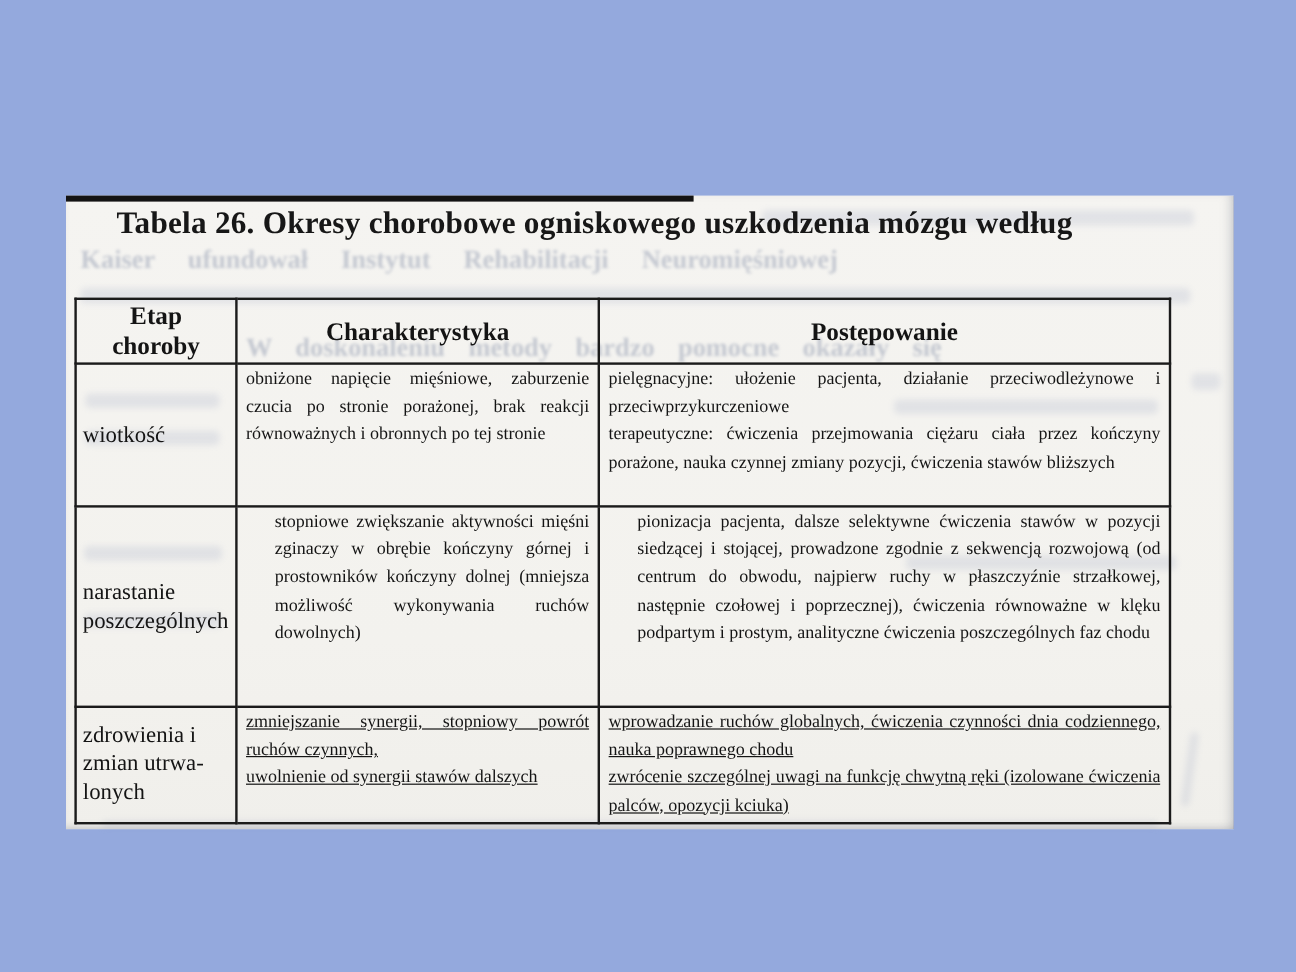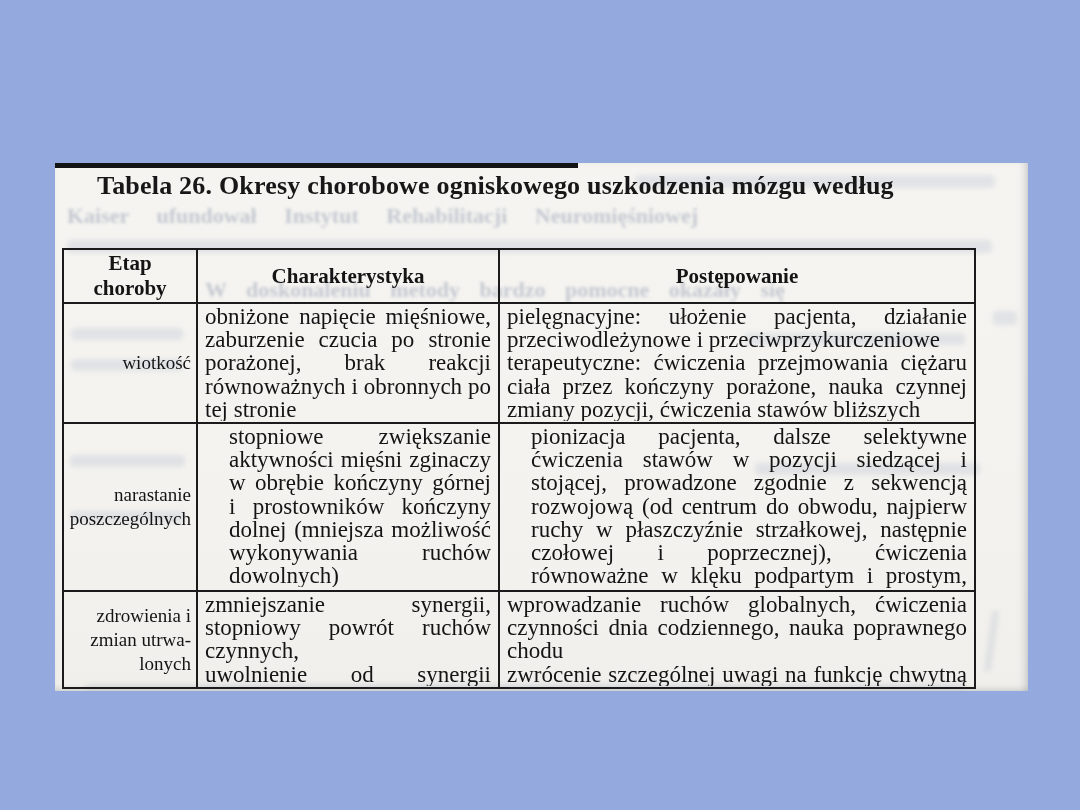--- a/index.html
+++ b/index.html
@@ -78,35 +78,35 @@
     text-align: center;
     vertical-align: middle;
     white-space: pre-line;
     height: 52px;
     padding: 0 4px;
     border-bottom-width: 3px;
   }
   td.stage {
     font-size: 19px;
     line-height: 24px;
-    text-align: right;
+    text-align: left;
     vertical-align: middle;
     padding: 0 5px;
   }
   td.body { padding: 1px 7px; vertical-align: top; }
   .cell-clip {
-    font-size: 23px;
+    font-size: 15px;
     line-height: 23.2px;
     text-align: justify;
     white-space: pre-line;
     overflow: hidden;
   }
   tr.r1 { height: 119px; } tr.r1 .cell-clip { max-height: 116px; }
   tr.r2 { height: 167px; } tr.r2 .cell-clip { max-height: 164px; margin-left: 24px; }
-  tr.r3 { height: 96px;  } tr.r3 .cell-clip { max-height: 93px; }
+  tr.r3 { height: 96px;  } tr.r3 .cell-clip { max-height: 93px; text-decoration: underline; }
 </style>
 </head>
 <body>
 
 <div class="slide">
   <div class="page">
 
     <div class="edge-bar"></div>
 
     <div class="ghost" style="left:12px; top:40px; word-spacing:22px;">Kaiser ufundował Instytut Rehabilitacji Neuromięśniowej</div>

